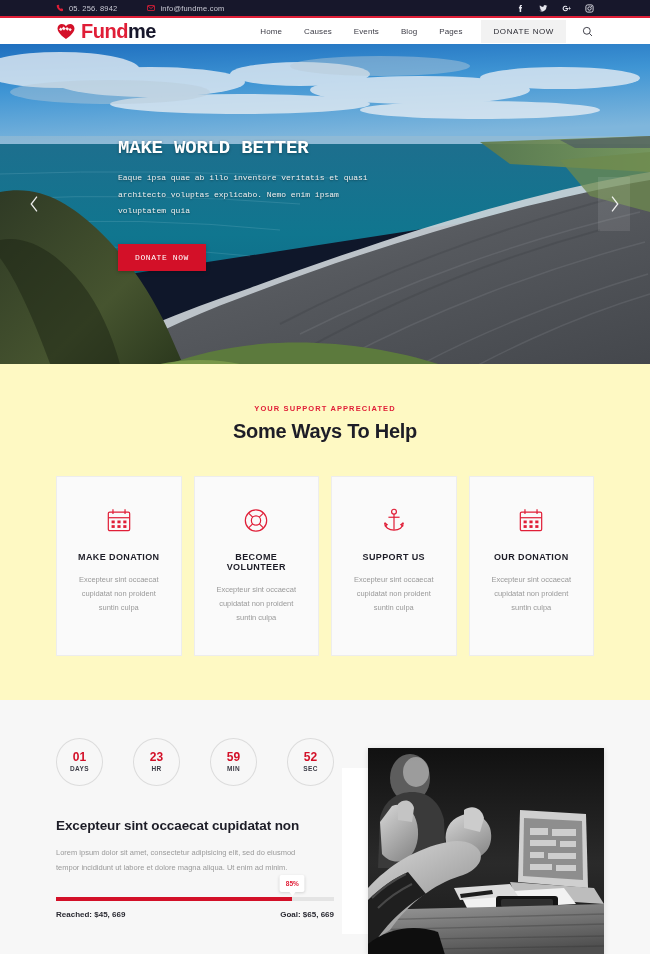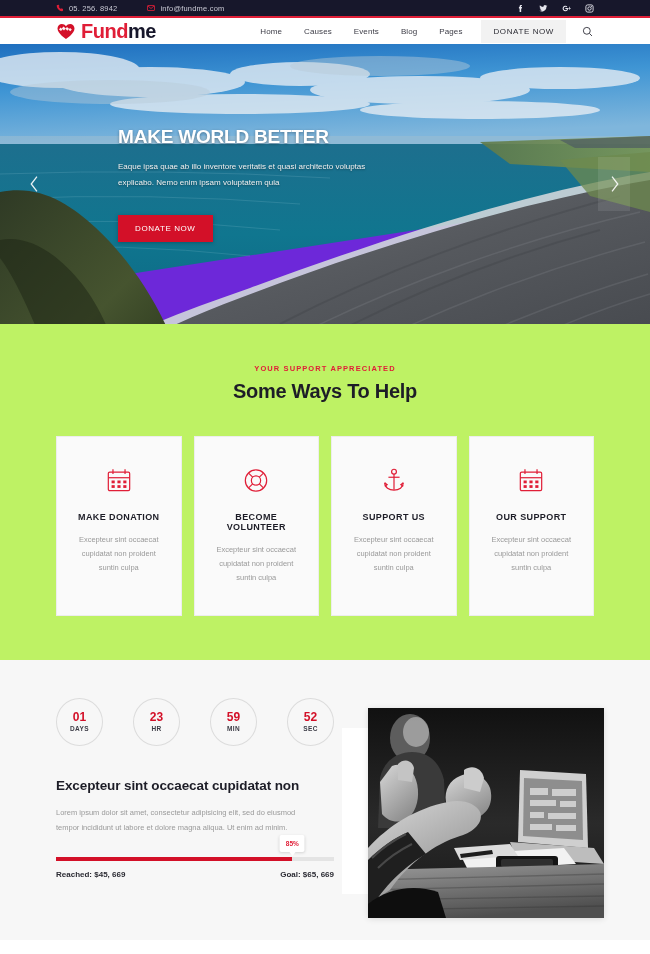--- a/index.html
+++ b/index.html
@@ -56,21 +56,21 @@
     font-family:inherit;
   }
   .search-btn {
     margin-left:14px; width:14px; height:14px; display:inline-flex;
     align-items:center; justify-content:center; cursor:pointer; background:none; border:none;
   }
   .search-btn svg { width:11px; height:11px; stroke:#3c3c46; fill:none; stroke-width:1.4; }
 
   
   .hero {
-    position:relative; height:280px; overflow:hidden; background:#6d28d9;
+    position:relative; height:320px; overflow:hidden; background:#0f172a;font-family:Liberation Mono, monospace;
   }
   .hero-canvas { position:absolute; inset:0; }
   .hero-inner {
     position:absolute; left:0; top:0; width:100%; height:100%;
     display:flex; flex-direction:column; justify-content:center;
     padding-left:118px;
   }
   .hero-title {
     color:#fff; font-size:19px; font-weight:bold; letter-spacing:-.2px;
     text-shadow:0 1px 3px rgba(0,0,0,.35); margin-bottom:11px;
@@ -87,21 +87,21 @@
   .hero-arrow {
     position:absolute; top:50%; transform:translateY(-50%);
     width:28px; height:40px; display:flex; align-items:center; justify-content:center;
     color:#fff; cursor:pointer; opacity:.9;
   }
   .hero-arrow svg { width:13px; height:20px; stroke:#fff; fill:none; stroke-width:1.6; }
   .hero-arrow.left { left:20px; }
   .hero-arrow.right { right:20px; background:rgba(255,255,255,.10); height:54px; width:32px;}
 
   
-  .ways { background:#bef264; padding:40px 0 44px; }
+  .ways { background:#fef9c3; padding:40px 0 44px; }
   .sec-sub {
     text-align:center; color:#e01e37; font-size:7.5px; font-weight:bold;
     letter-spacing:1.1px; margin-bottom:7px;
   }
   .sec-title {
     text-align:center; color:#1d1d27; font-size:20px; font-weight:bold;
     letter-spacing:-.3px; margin-bottom:33px;
   }
   .cards {
     display:flex; gap:12px; padding:0 56px; justify-content:center;
@@ -416,21 +416,21 @@
           <line x1="7.5" y1="2" x2="7.5" y2="7"></line>
           <line x1="20.5" y1="2" x2="20.5" y2="7"></line>
           <rect x="6" y="14" width="3.4" height="3" fill="#e01e37" stroke="none"></rect>
           <rect x="12.3" y="14" width="3.4" height="3" fill="#e01e37" stroke="none"></rect>
           <rect x="18.6" y="14" width="3.4" height="3" fill="#e01e37" stroke="none"></rect>
           <rect x="6" y="19" width="3.4" height="3" fill="#e01e37" stroke="none"></rect>
           <rect x="12.3" y="19" width="3.4" height="3" fill="#e01e37" stroke="none"></rect>
           <rect x="18.6" y="19" width="3.4" height="3" fill="#e01e37" stroke="none"></rect>
         </svg>
       </div>
-      <div class="card-title">OUR SUPPORT</div>
+      <div class="card-title">OUR DONATION</div>
       <div class="card-desc">Excepteur sint occaecat cupidatat non proident suntin culpa</div>
     </div>
 
   </div>
 </div>
 
 <div class="cause">
   <div class="cause-left">
 
     <div class="counters">

